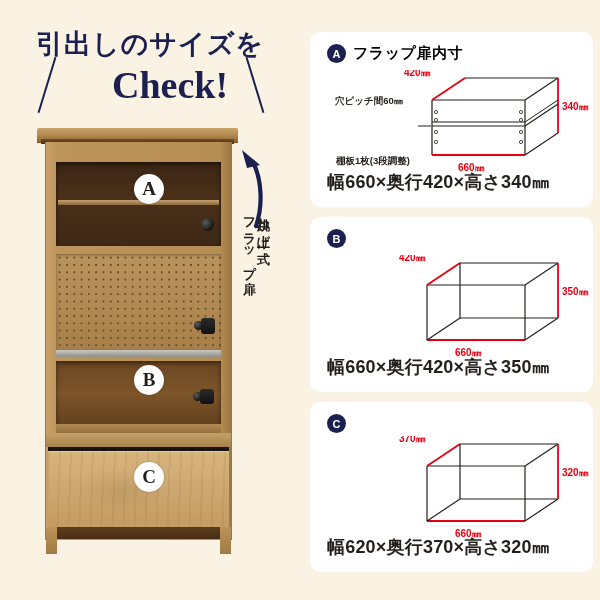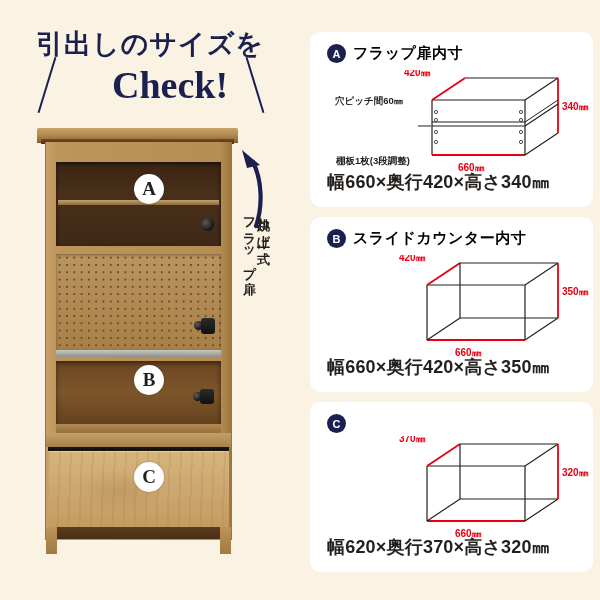--- a/index.html
+++ b/index.html
@@ -278,21 +278,20 @@
         <text x="172" y="40" fill="#e60012" font-size="10" font-weight="bold" font-family="Liberation Sans, sans-serif">340㎜</text>
         <text x="68" y="101" fill="#e60012" font-size="10" font-weight="bold" font-family="Liberation Sans, sans-serif">660㎜</text>
       </svg>
 
       <div class="card-caption">幅660×奥行420×高さ340㎜</div>
     </div>
 
     <div class="card c2">
       <div class="card-head">
         <div class="badge">B</div>
-        <div class="card-title">スライドカウンター内寸</div>
       </div>
 
       <svg class="diagram d2" width="205" height="105" viewBox="0 0 205 105">
         <line x1="42" y1="30" x2="42" y2="85" stroke="#231f1c" stroke-width="1.2"></line>
         <line x1="42" y1="85" x2="140" y2="85" stroke="#e60012" stroke-width="1.8"></line>
         <line x1="140" y1="85" x2="140" y2="30" stroke="#231f1c" stroke-width="1.2"></line>
         <line x1="42" y1="30" x2="140" y2="30" stroke="#231f1c" stroke-width="1.2"></line>
         <line x1="42" y1="30" x2="75" y2="8" stroke="#e60012" stroke-width="1.8"></line>
         <line x1="140" y1="30" x2="173" y2="8" stroke="#231f1c" stroke-width="1.2"></line>
         <line x1="140" y1="85" x2="173" y2="63" stroke="#231f1c" stroke-width="1.2"></line>

